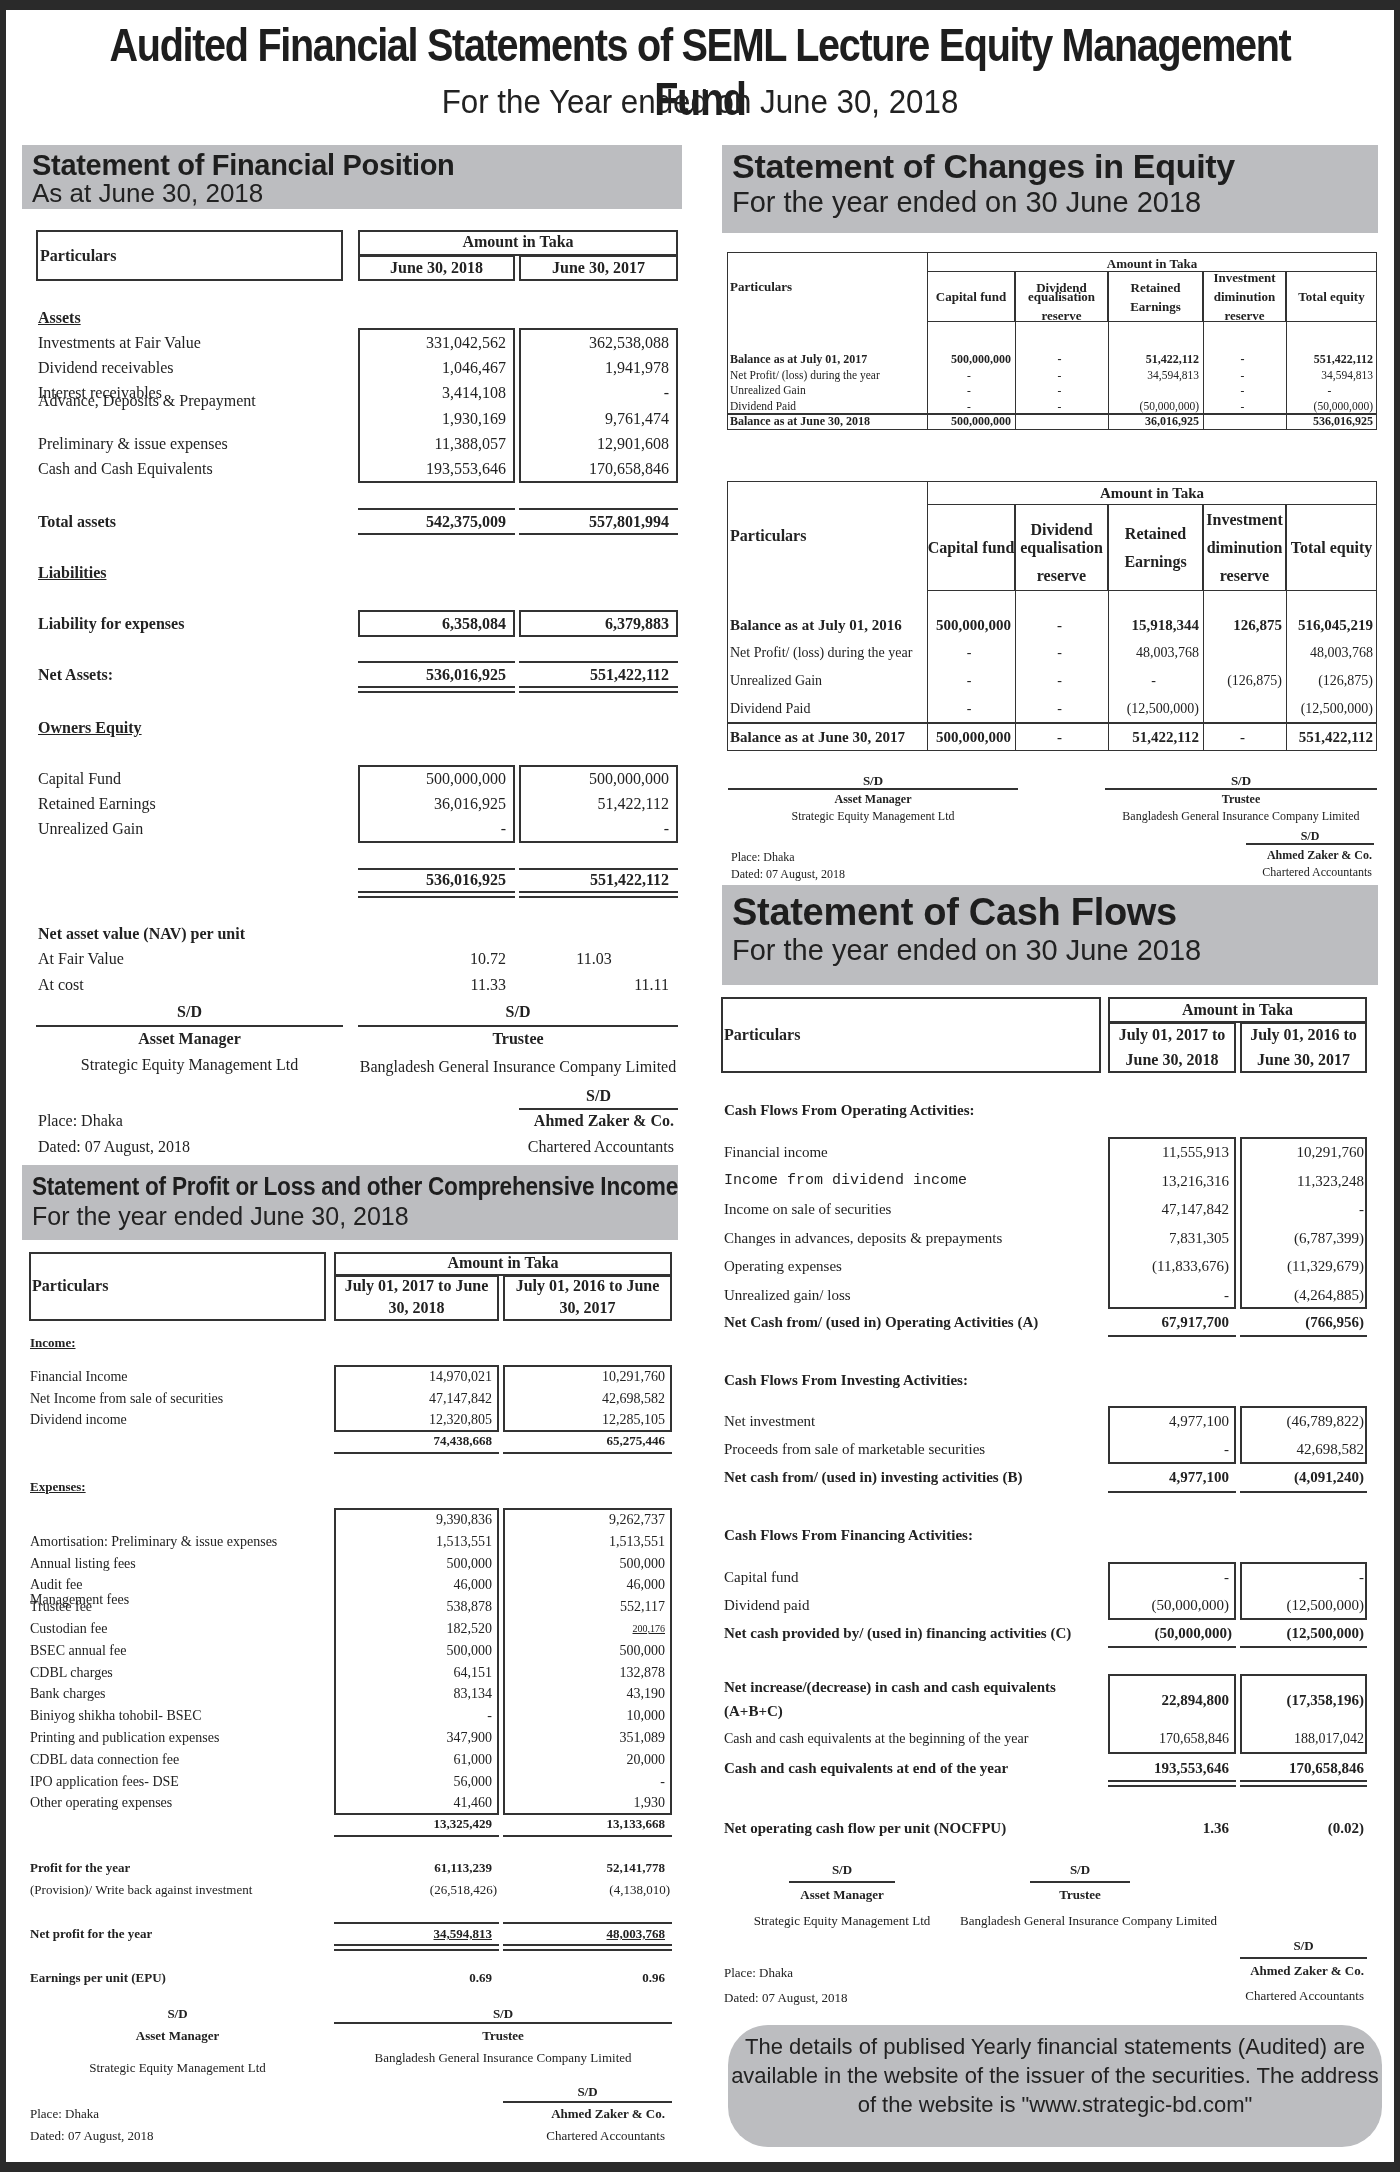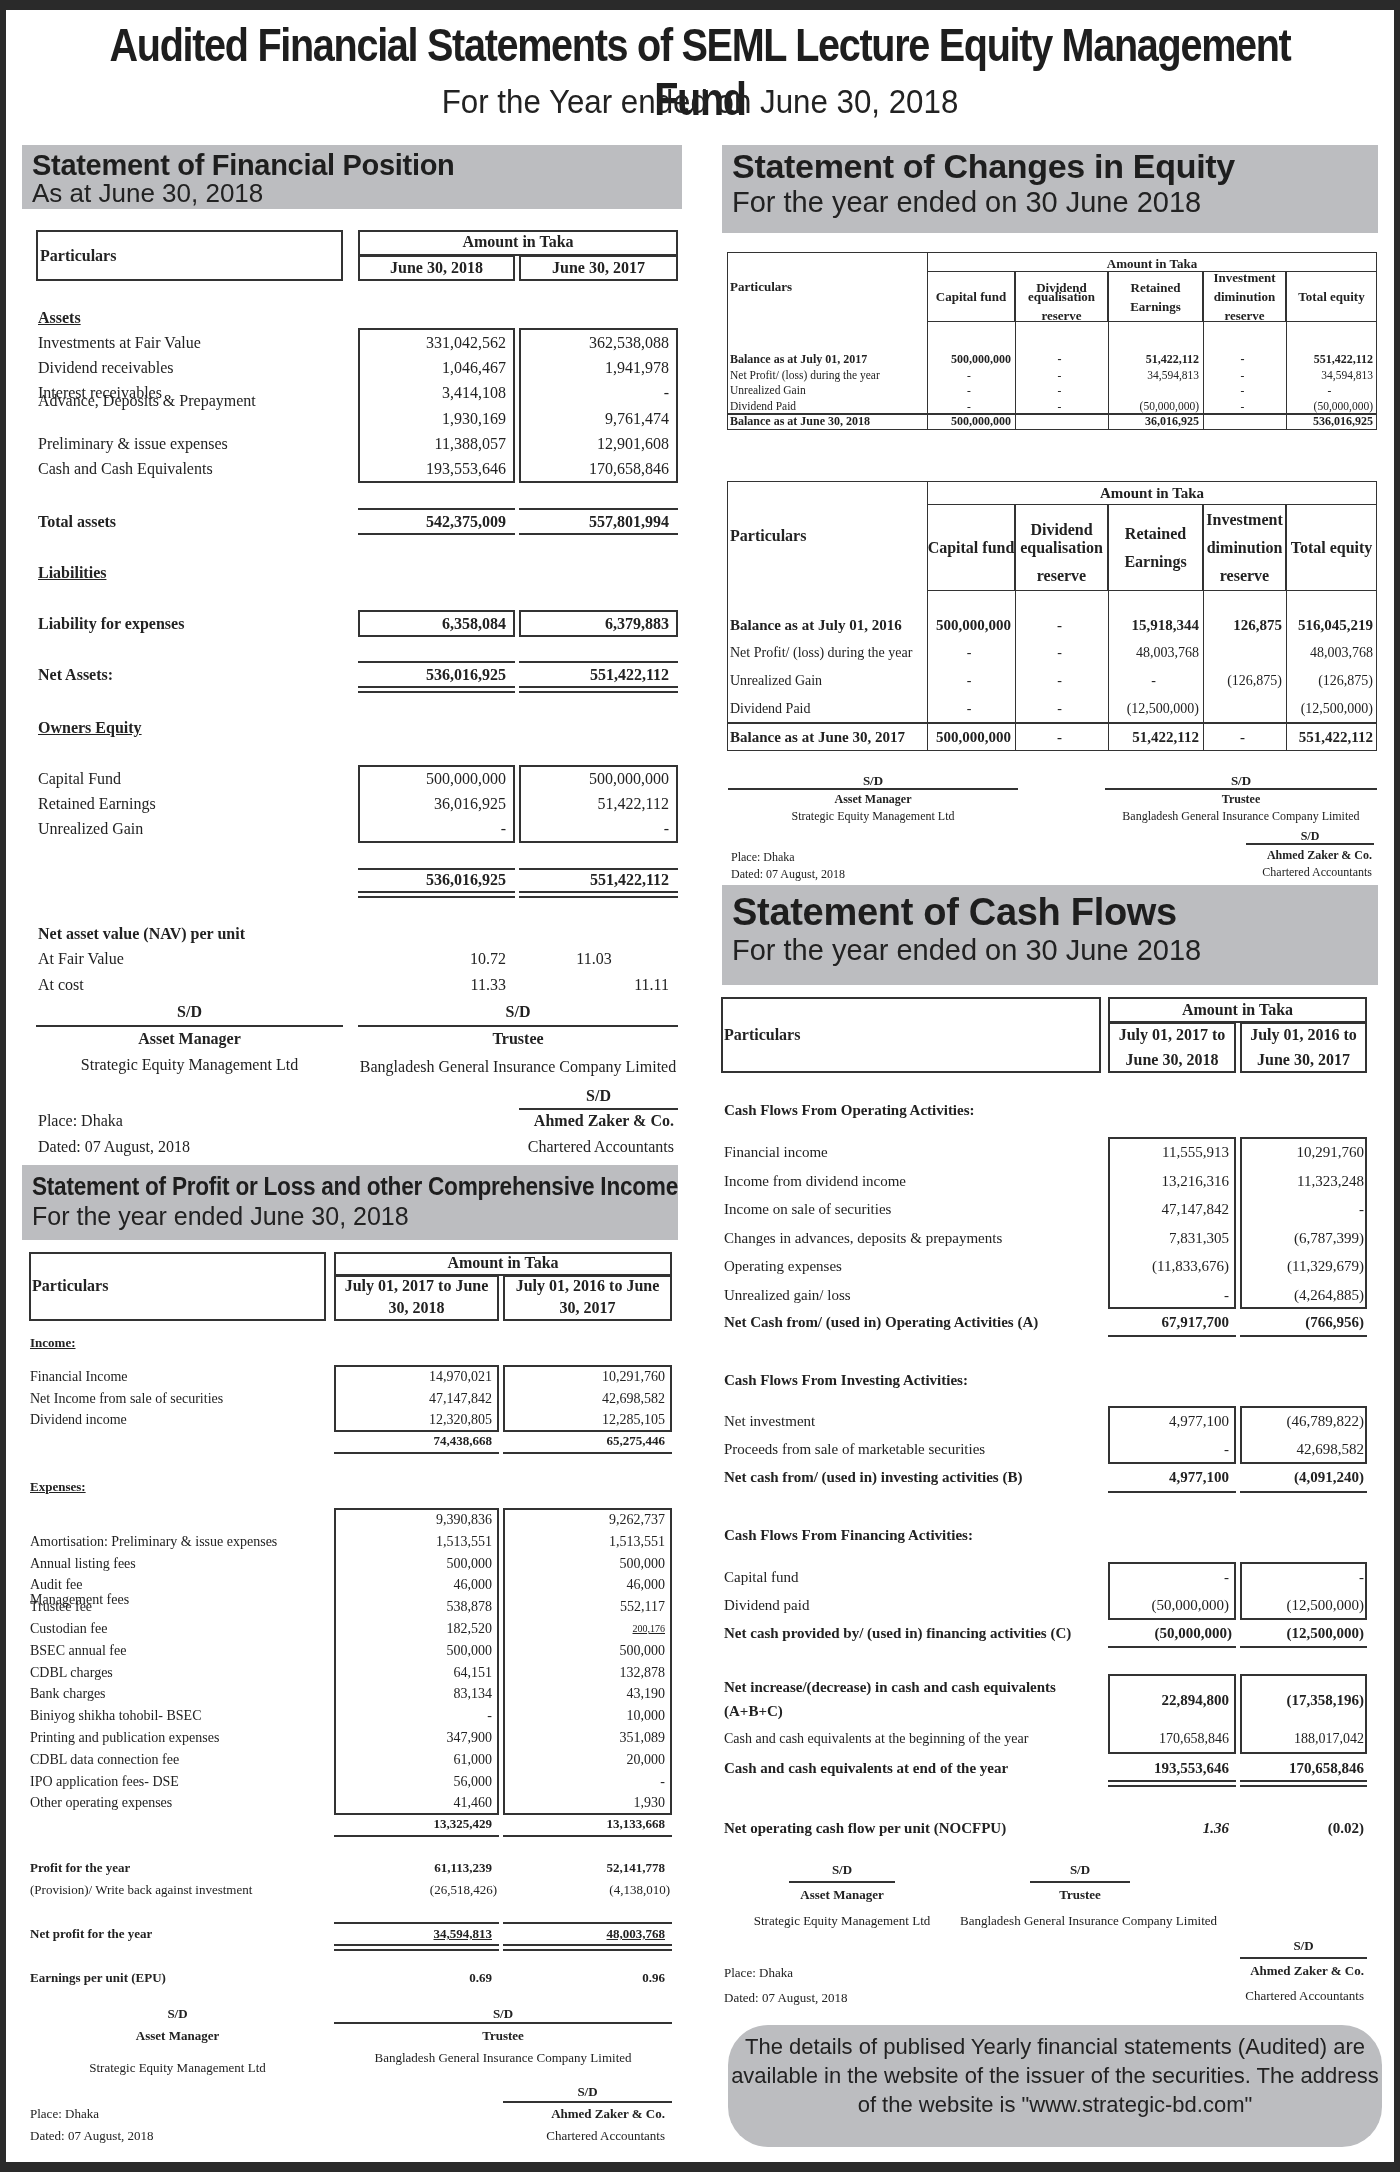--- a/index.html
+++ b/index.html
@@ -416,21 +416,21 @@
 <div class="t b c" style="left:1240px;top:1025px;width:127px;">July 01, 2016 to</div>
 <div class="t b c" style="left:1240px;top:1050px;width:127px;">June 30, 2017</div>
 
 <div class="t b sm" style="left:724px;top:1100px;font-size:15px;">Cash Flows From Operating Activities:</div>
 <div class="box" style="left:1108px;top:1137px;width:128px;height:172px;"></div>
 <div class="box" style="left:1240px;top:1137px;width:127px;height:172px;"></div>
 <div id="cf-operating">
     <div class="t" style="left:724px;top:1142px;font-size:15px;">Financial income</div>
     <div class="t r" style="left:1108px;top:1142px;width:121px;font-size:15px;">11,555,913</div>
     <div class="t r" style="left:1240px;top:1142px;width:124px;font-size:15px;">10,291,760</div>
-    <div class="t" style="left:724px;top:1170.5px;font-size:15px;">Income from dividend income</div>
+    <div class="t" style="left:724px;top:1170.5px;font-size:15px;font-family:Liberation Mono, monospace;">Income from dividend income</div>
     <div class="t r" style="left:1108px;top:1170.5px;width:121px;font-size:15px;">13,216,316</div>
     <div class="t r" style="left:1240px;top:1170.5px;width:124px;font-size:15px;">11,323,248</div>
     <div class="t" style="left:724px;top:1199px;font-size:15px;">Income on sale of securities</div>
     <div class="t r" style="left:1108px;top:1199px;width:121px;font-size:15px;">47,147,842</div>
     <div class="t r" style="left:1240px;top:1199px;width:124px;font-size:15px;">-</div>
     <div class="t" style="left:724px;top:1227.5px;font-size:15px;">Changes in advances, deposits &amp; prepayments</div>
     <div class="t r" style="left:1108px;top:1227.5px;width:121px;font-size:15px;">7,831,305</div>
     <div class="t r" style="left:1240px;top:1227.5px;width:124px;font-size:15px;">(6,787,399)</div>
     <div class="t" style="left:724px;top:1256px;font-size:15px;">Operating expenses</div>
     <div class="t r" style="left:1108px;top:1256px;width:121px;font-size:15px;">(11,833,676)</div>
@@ -488,21 +488,21 @@
 <div class="t sm" style="left:724px;top:1729px;font-size:14px;">Cash and cash equivalents at the beginning of the year</div>
 <div class="t r sm" style="left:1108px;top:1729px;width:121px;font-size:14px;">170,658,846</div>
 <div class="t r sm" style="left:1240px;top:1729px;width:124px;font-size:14px;">188,017,042</div>
 <div class="t b sm" style="left:724px;top:1758px;font-size:15px;">Cash and cash equivalents at end of the year</div>
 <div class="t b r sm" style="left:1108px;top:1758px;width:121px;font-size:15px;">193,553,646</div>
 <div class="t b r sm" style="left:1240px;top:1758px;width:124px;font-size:15px;">170,658,846</div>
 <div class="dline" style="left:1108px;top:1780px;width:128px;"></div>
 <div class="dline" style="left:1240px;top:1780px;width:127px;"></div>
 
 <div class="t b sm" style="left:724px;top:1818px;font-size:15px;">Net operating cash flow per unit (NOCFPU)</div>
-<div class="t b r sm" style="left:1108px;top:1818px;width:121px;font-size:15px;font-style:italic;">1.36</div>
+<div class="t b r sm" style="left:1108px;top:1818px;width:121px;font-size:15px;">1.36</div>
 <div class="t b r sm" style="left:1240px;top:1818px;width:124px;font-size:15px;">(0.02)</div>
 
 <div class="t b c sm" style="left:789px;top:1860px;width:106px;">S/D</div>
 <div class="line" style="left:789px;top:1881px;width:106px;"></div>
 <div class="t b c sm" style="left:742px;top:1885px;width:200px;">Asset Manager</div>
 <div class="t c sm" style="left:742px;top:1911px;width:200px;">Strategic Equity Management Ltd</div>
 <div class="t b c sm" style="left:1030px;top:1860px;width:100px;">S/D</div>
 <div class="line" style="left:1030px;top:1881px;width:100px;"></div>
 <div class="t b c sm" style="left:980px;top:1885px;width:200px;">Trustee</div>
 <div class="t c sm" style="left:960px;top:1911px;width:240px;">Bangladesh General Insurance Company Limited</div>

